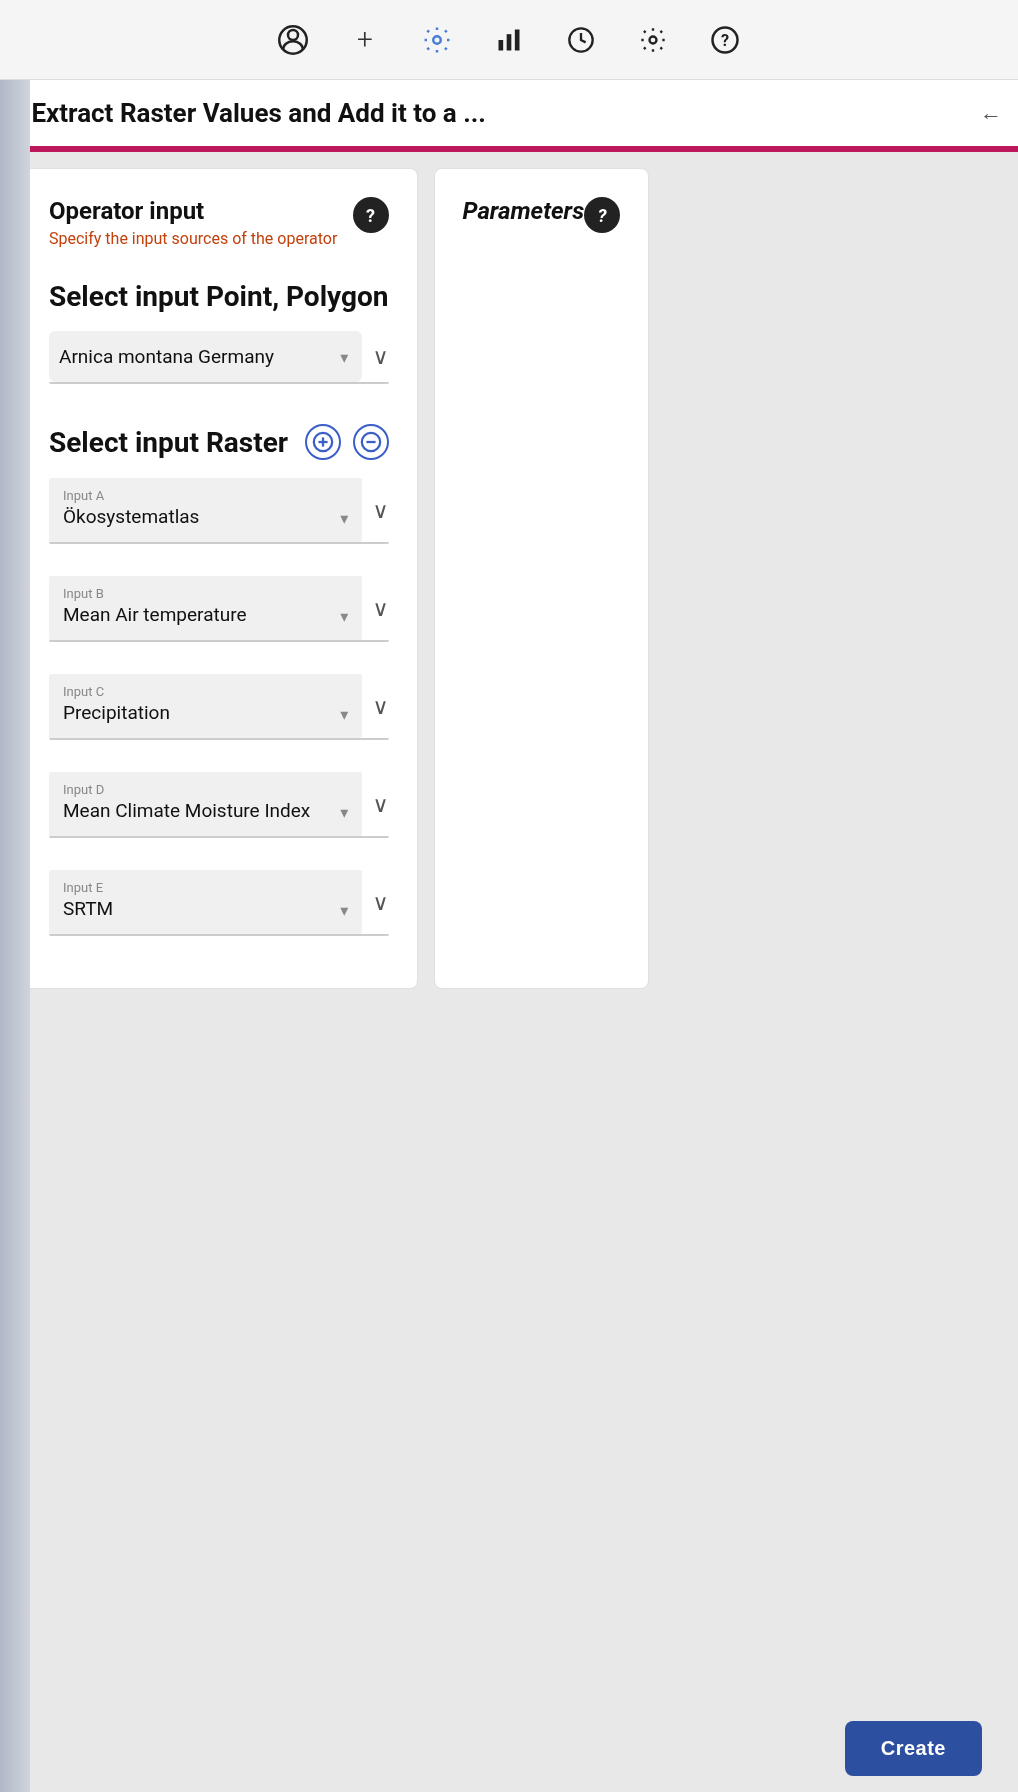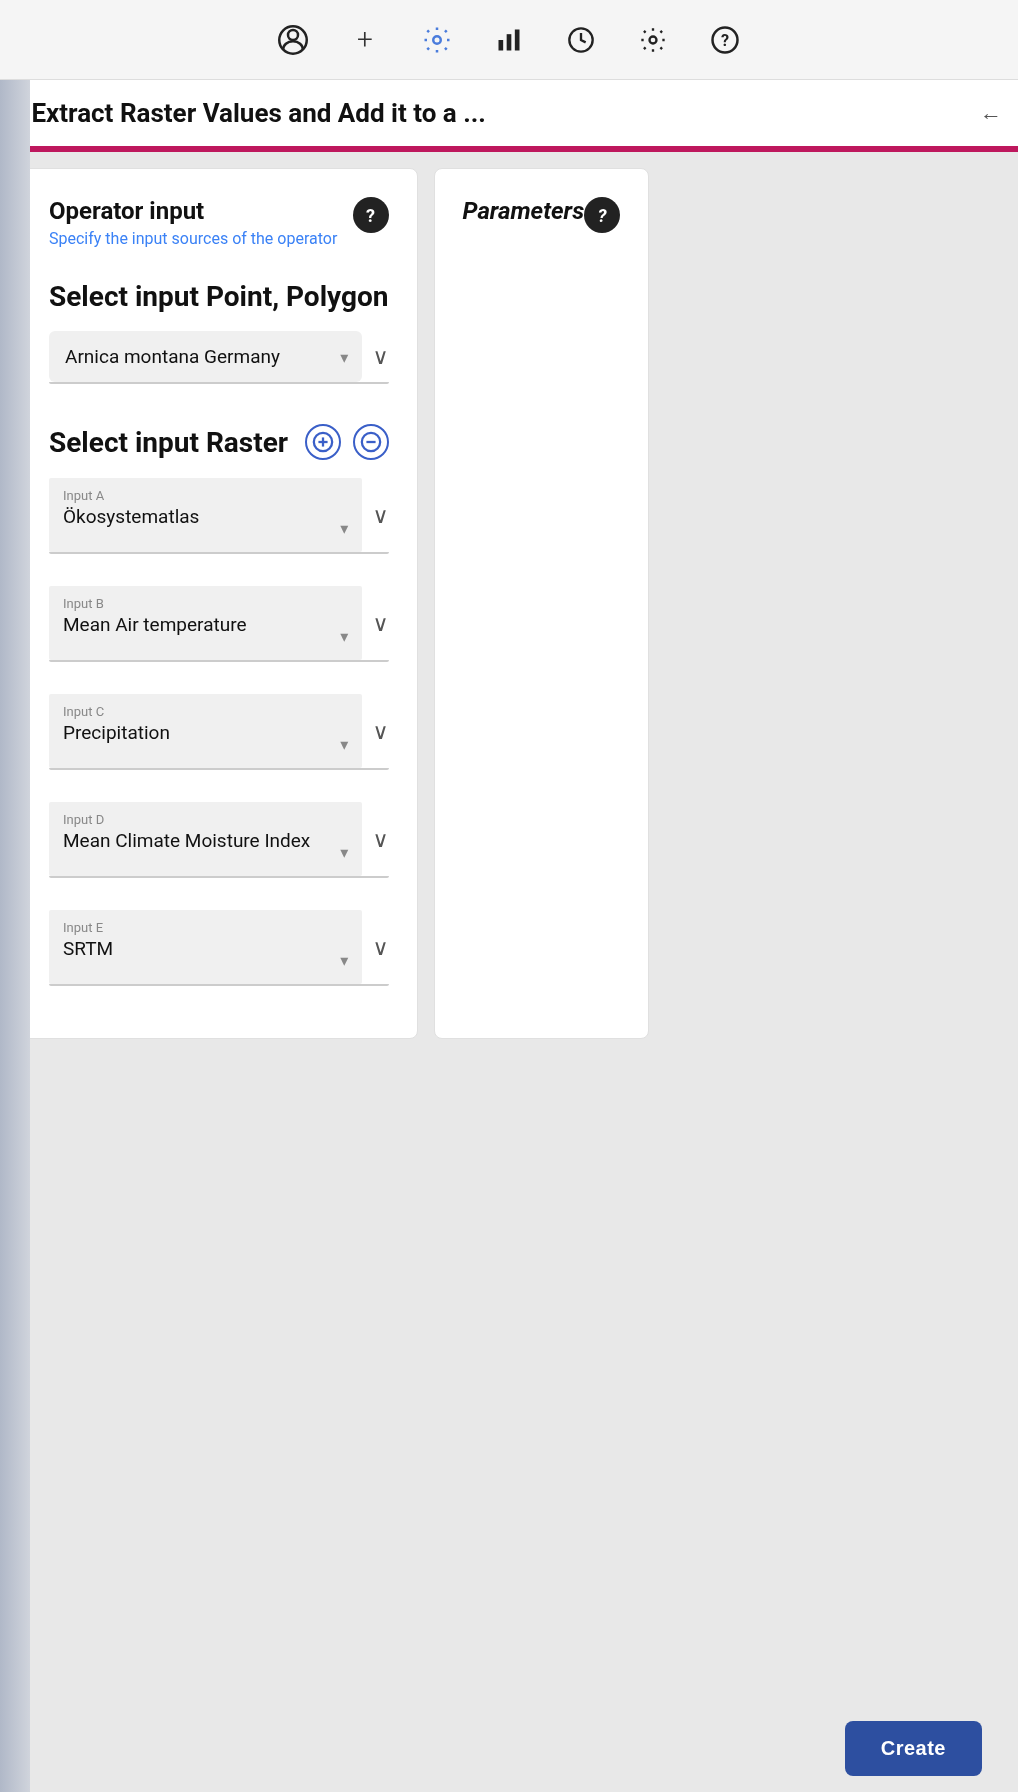--- a/index.html
+++ b/index.html
@@ -93,21 +93,21 @@
     }
 
     .card-title {
       font-size: 24px;
       font-weight: 700;
       color: #111;
     }
 
     .card-subtitle {
       font-size: 16px;
-      color: #3b82f6;
+      color: #c2410c;
       margin-top: 4px;
       margin-bottom: 28px;
     }
 
     .help-icon {
       width: 36px;
       height: 36px;
       border-radius: 50%;
       background: #222;
       color: #fff;
@@ -167,21 +167,21 @@
     .select-row {
       display: flex;
       align-items: center;
       gap: 10px;
     }
 
     .select-wrapper {
       flex: 1;
       background: #f0f0f0;
       border-radius: 2px;
-      padding: 10px 14px 24px 14px;
+      padding: 10px 14px 14px 14px;
       position: relative;
     }
 
     .select-label {
       font-size: 13px;
       color: #888;
       margin-bottom: 2px;
     }
 
     .select-value {
@@ -202,21 +202,21 @@
       font-size: 22px;
       color: #555;
       cursor: pointer;
     }
 
     
     .simple-select-wrapper {
       flex: 1;
       background: #f0f0f0;
       border-radius: 6px;
-      padding: 14px 16px;
+      padding: 14px 10px;
       position: relative;
     }
 
     .simple-select-value {
       font-size: 19px;
       color: #111;
     }
 
     .simple-select-arrow {
       position: absolute;

